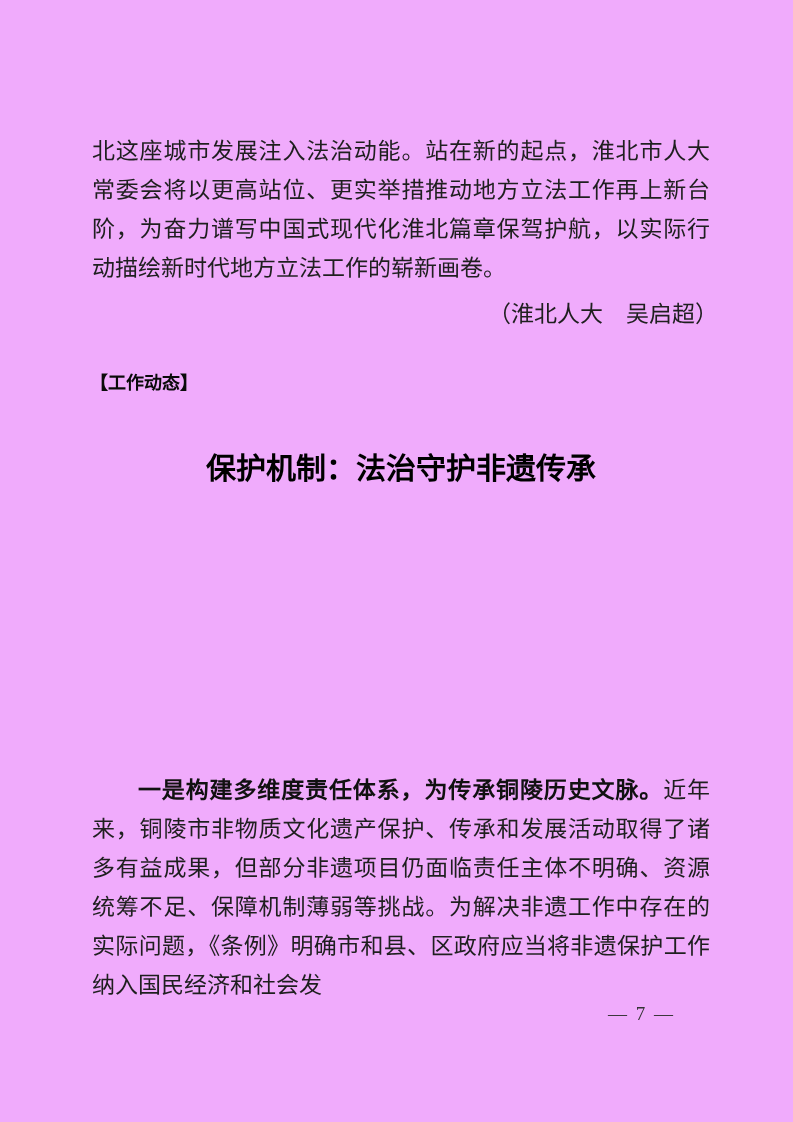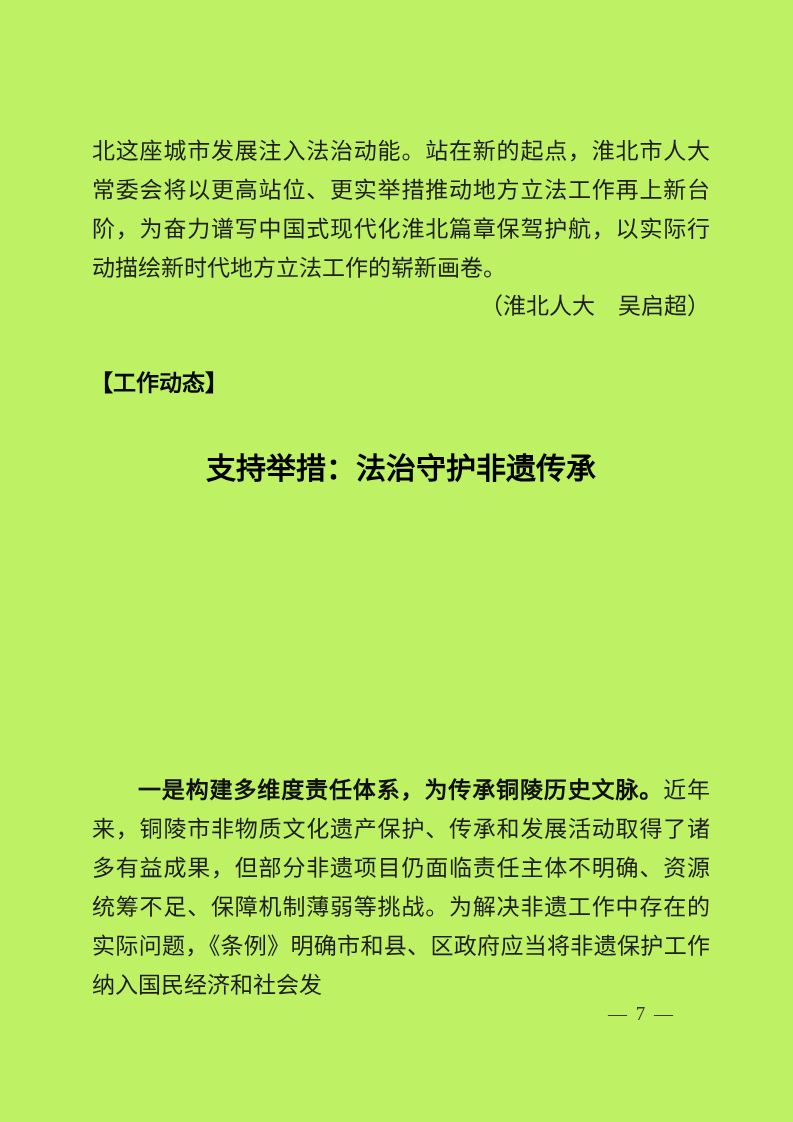--- a/index.html
+++ b/index.html
@@ -1,20 +1,20 @@
 <!DOCTYPE html>
 <html lang="zh-CN"><head>
 <meta charset="utf-8">
 <style>
   html, body { margin: 0; padding: 0; background: #ffffff; }
   .page {
     position: relative;
     width: 793px;
     height: 1122px;
-    background: #bef264;
+    background: #f0abfc;
     overflow: hidden;
     font-family: "Liberation Serif", serif;
     color: #1f1f1f;
   }
   .para {
     position: absolute;
     left: 92px;
     width: 618px;
     margin: 0;
     font-size: 23px;
@@ -22,32 +22,32 @@
     text-align: justify;
     font-family: "Liberation Serif", serif;
     color: #1f1f1f;
   }
   .continuation { top: 132px; }
   .byline {
     position: absolute;
     left: 92px;
     width: 618px;
     top: 287px;
-    margin: 0;
+    margin: 8px;
     font-size: 23px;
     line-height: 39px;
     text-align: right;
     color: #1f1f1f;
   }
   .section-heading {
     position: absolute;
     left: 90px;
     top: 364px;
     margin: 0;
-    font-size: 23px;
+    font-size: 18px;
     line-height: 39px;
     font-weight: 700;
     font-family: "Liberation Sans", sans-serif;
     color: #0a0a0a;
   }
   .article-title {
     position: absolute;
     left: 92px;
     width: 618px;
     top: 449px;
@@ -78,20 +78,20 @@
 <body>
 
 <div class="page">
 
   <p class="para continuation">北这座城市发展注入法治动能。站在新的起点，淮北市人大常委会将以更高站位、更实举措推动地方立法工作再上新台阶，为奋力谱写中国式现代化淮北篇章保驾护航，以实际行动描绘新时代地方立法工作的崭新画卷。</p>
 
   <p class="byline">（淮北人大　吴启超）</p>
 
   <h2 class="section-heading">【工作动态】</h2>
 
-  <h1 class="article-title">支持举措：法治守护非遗传承</h1>
+  <h1 class="article-title">保护机制：法治守护非遗传承</h1>
 
 
   <p class="para para-3"><span class="lead">一是构建多维度责任体系，为传承铜陵历史文脉。</span><span>近年来，铜陵市非物质文化遗产保护、传承和发展活动取得了诸多有益成果，但部分非遗项目仍面临责任主体不明确、资源统筹不足、保障机制薄弱等挑战。为解决非遗工作中存在的实际问题，《条例》明确市和县、区政府应当将非遗保护工作纳入国民经济和社会发</span></p>
 
   <p class="page-number">— 7 —</p>
 
 </div>
 
 </body></html>

